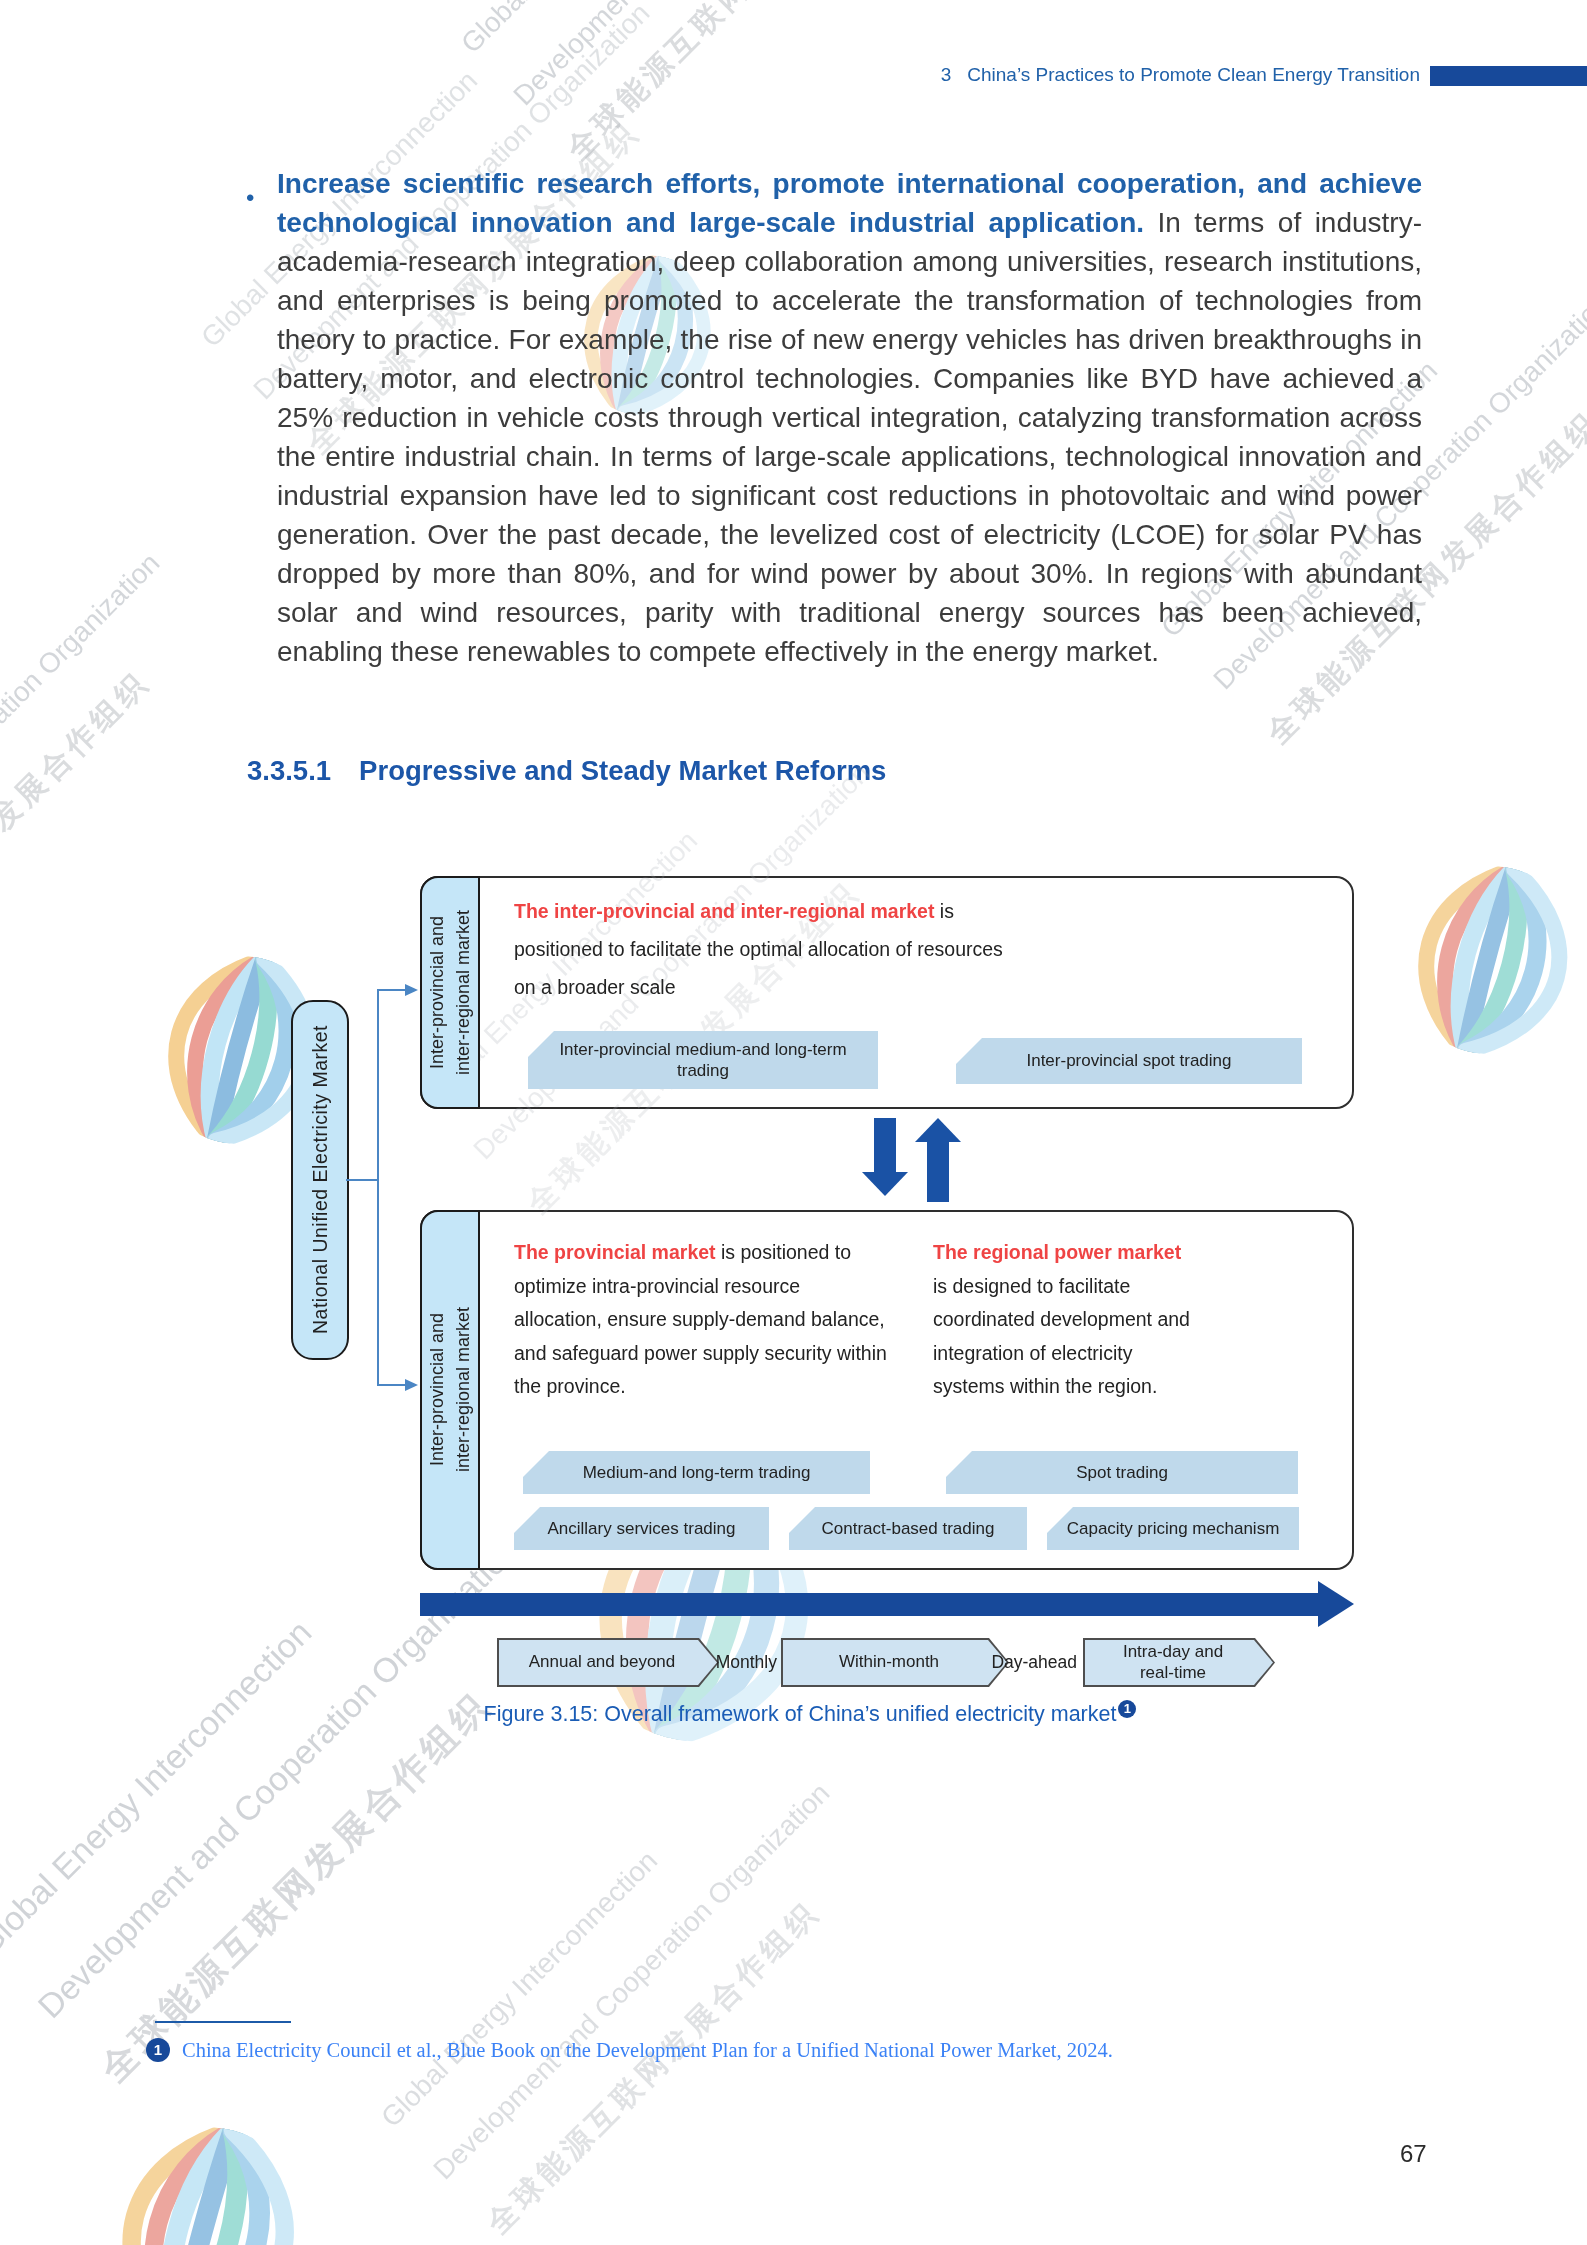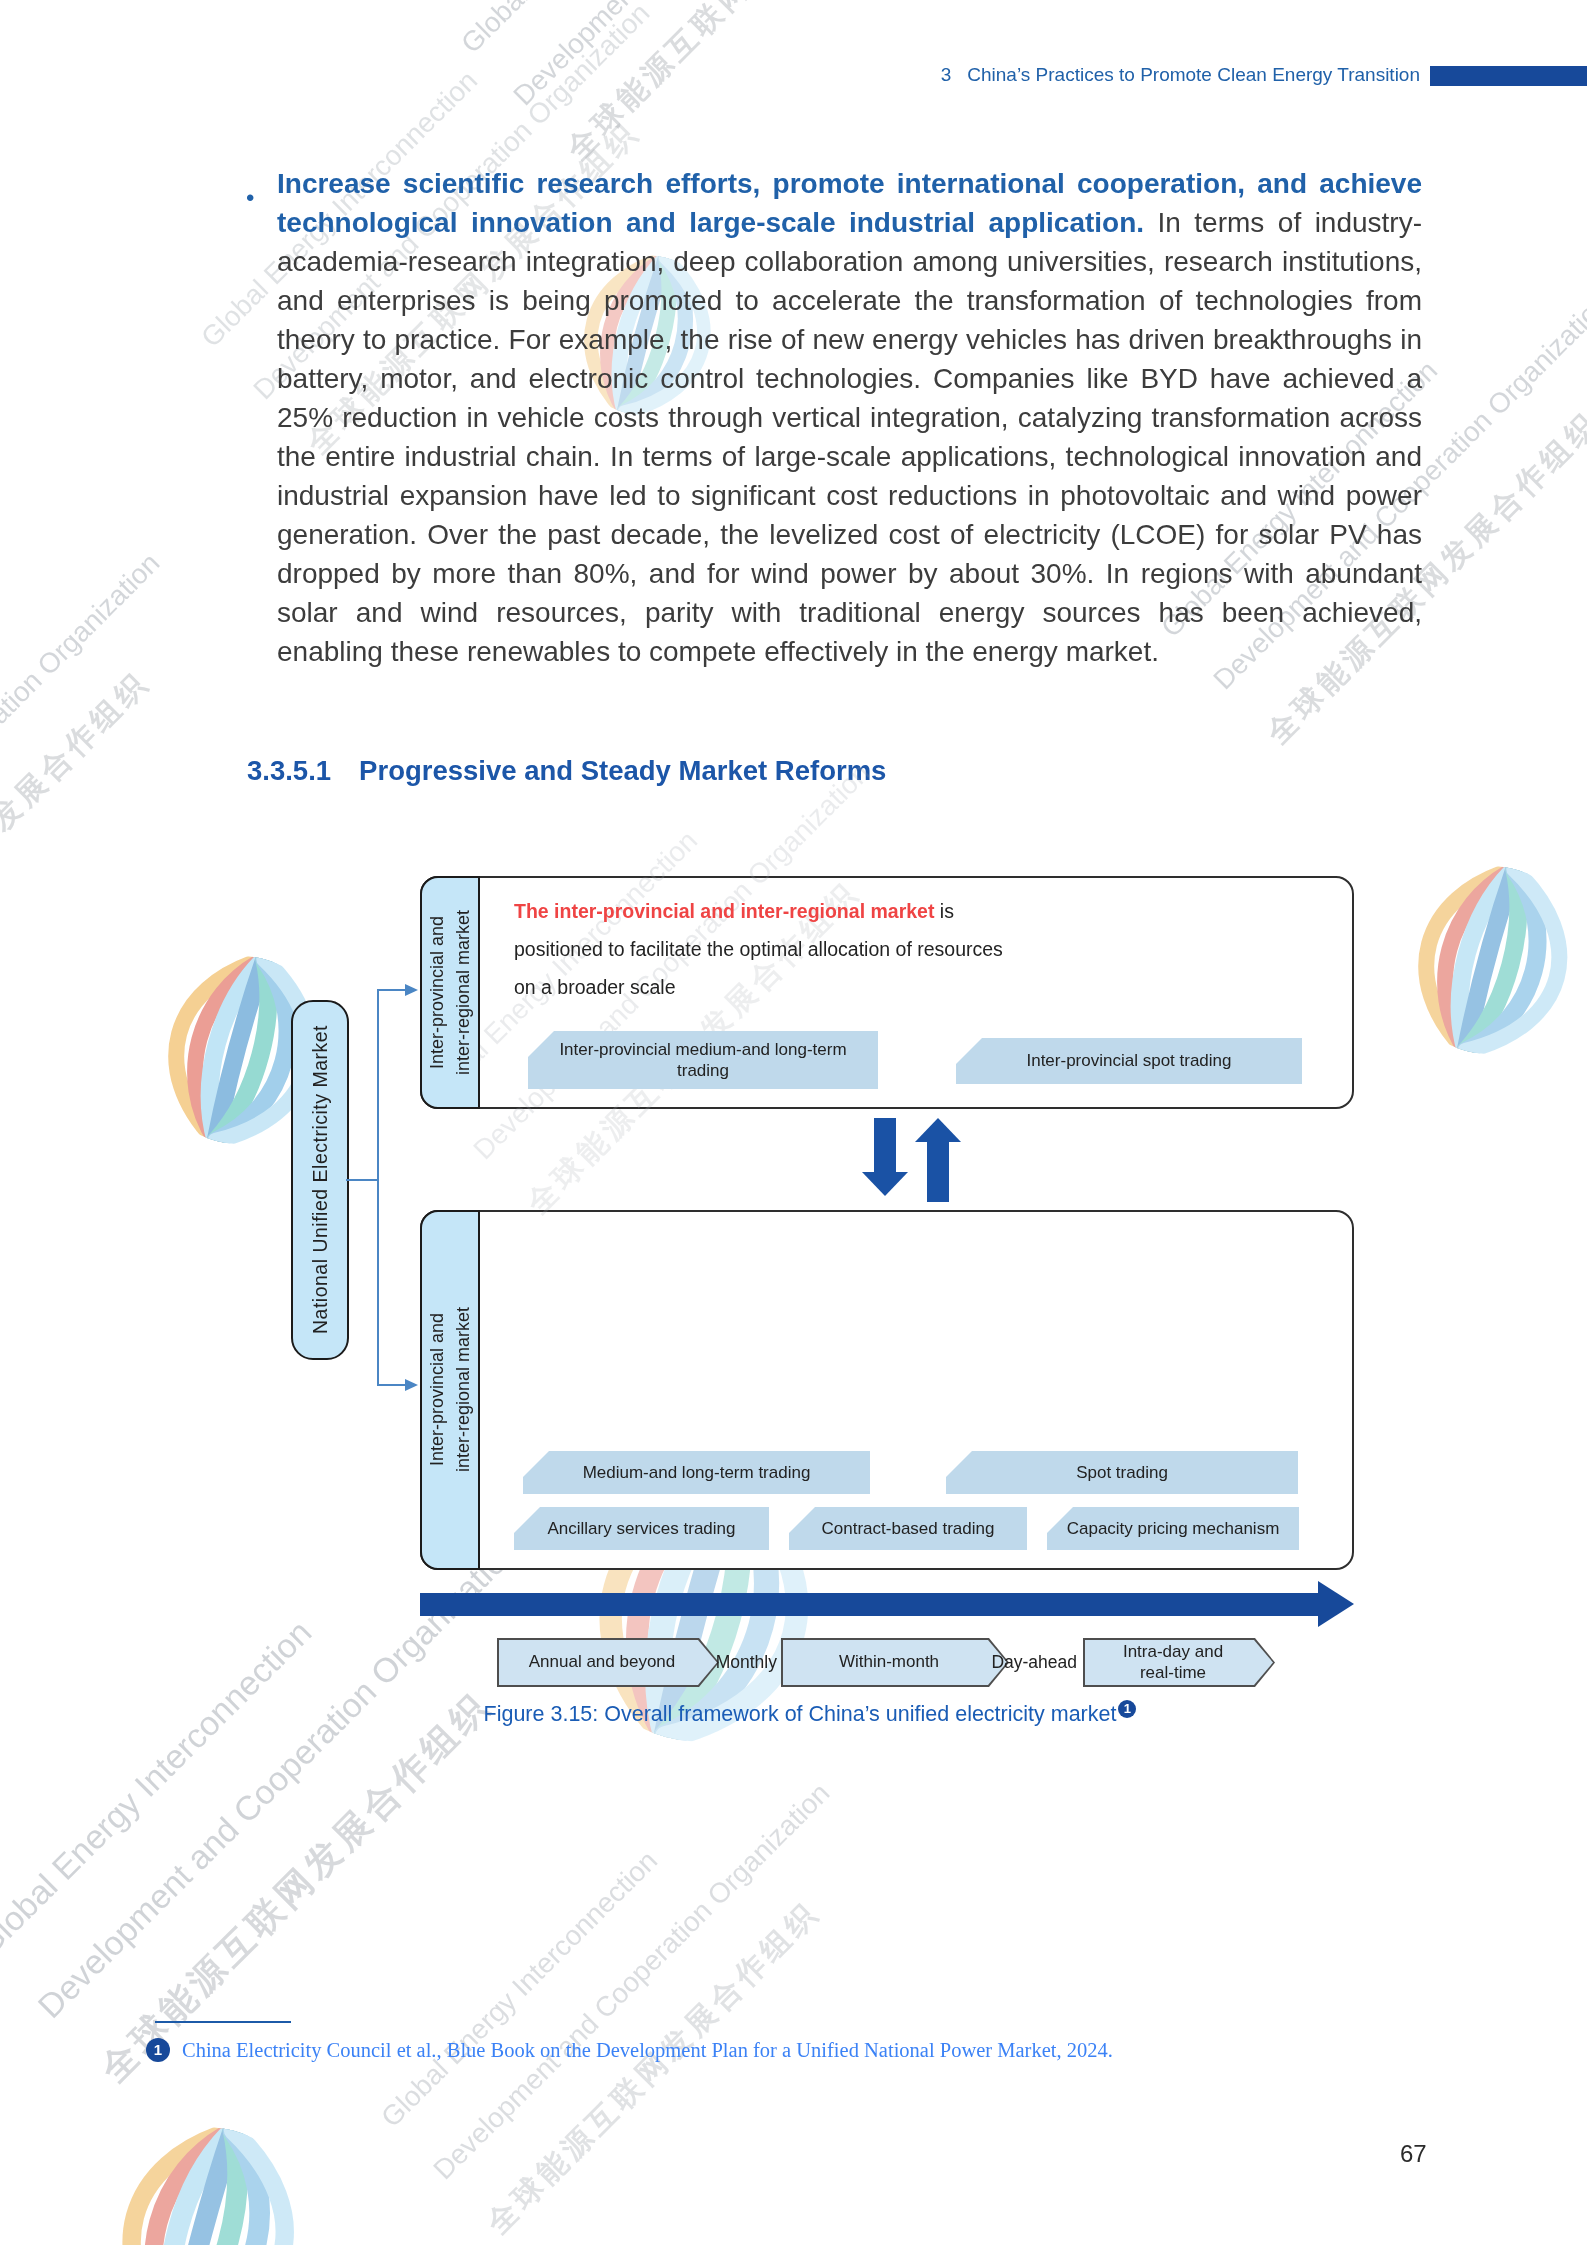--- a/index.html
+++ b/index.html
@@ -234,20 +234,22 @@
   <div class="varrow-head head-up" style="left:915px;top:1118px;"></div>
   <div class="varrow-shaft" style="left:927px;top:1140px;width:22px;height:62px;"></div>
 
   <div class="bigbox" style="top:1210px;height:356px;"></div>
   <div class="strip" style="top:1210px;height:356px;">
     <div class="vtext">
       <div>Inter-provincial and</div>
       <div>inter-regional market</div>
     </div>
   </div>
+  <div class="boxtext" style="left:514px;top:1236px;width:378px;line-height:33.5px;"><b>The provincial market</b><span> is positioned to optimize intra-provincial resource allocation, ensure supply-demand balance, and safeguard power supply security within the province.</span></div>
+  <div class="boxtext" style="left:933px;top:1236px;width:276px;line-height:33.5px;"><b style="display:block;">The regional power market</b><span>is designed to facilitate coordinated development and integration of electricity systems within the region.</span></div>
 
   <div class="chip" style="left:523px;top:1451px;width:347px;height:43px;">
     <span>Medium-and long-term trading</span>
   </div>
   <div class="chip" style="left:946px;top:1451px;width:352px;height:43px;">
     <span>Spot trading</span>
   </div>
   <div class="chip" style="left:514px;top:1507px;width:255px;height:43px;">
     <span>Ancillary services trading</span>
   </div>

